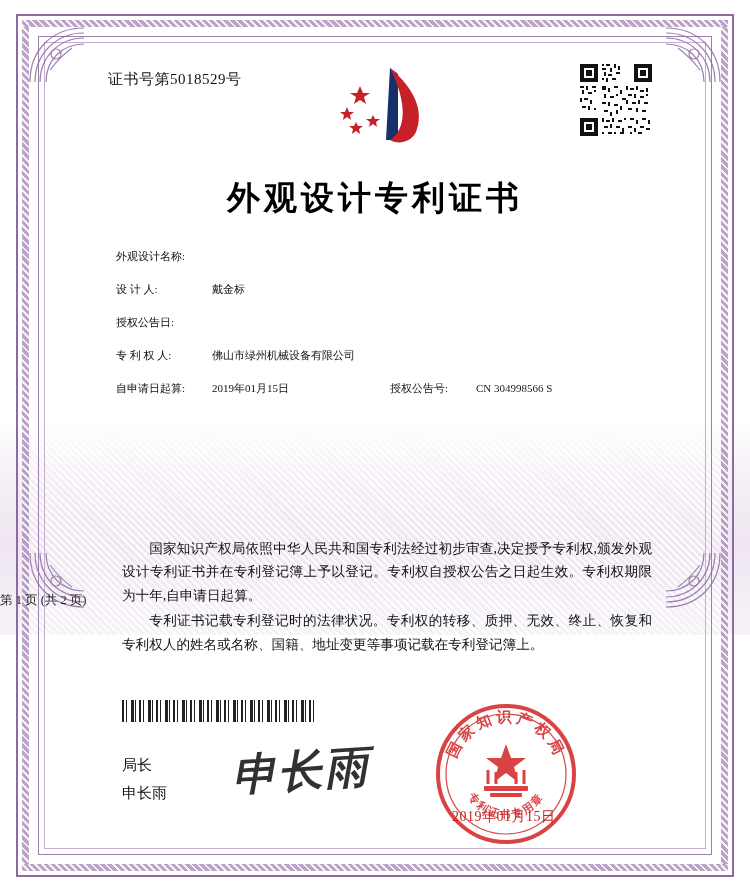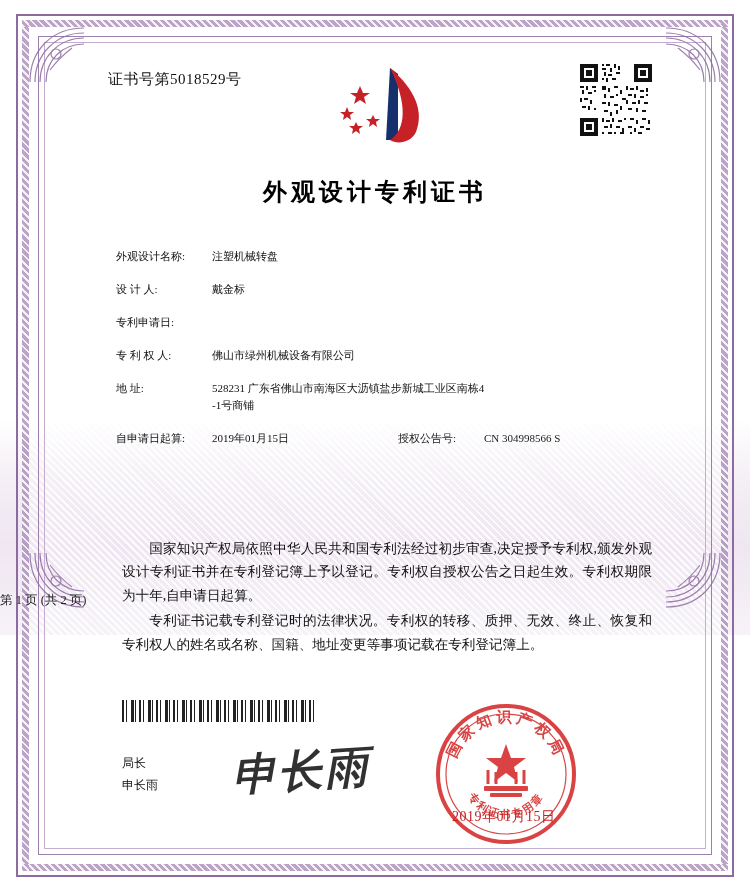--- a/index.html
+++ b/index.html
@@ -97,21 +97,21 @@
     position: absolute;
     right: 96px; top: 62px;
     width: 76px; height: 76px;
   }
 
   .title {
     position: absolute;
     left: 0; right: 0;
     top: 176px;
     text-align: center;
-    font-size: 24px;
+    font-size: 33px;
     font-weight: bold;
     letter-spacing: 4px;
     color: #000;
     font-family: "DejaVu Serif", "Liberation Serif", serif;
   }
 
   
   .fields {
     position: absolute;
     left: 116px; top: 248px;
@@ -132,21 +132,21 @@
   }
   .row .val {
     flex: 1;
     color: #111;
   }
   .row .val .cont {
     display: block;
   }
 
   .row.two-col .col2 {
-    margin-left: 36px;
+    margin-left: 28px;
     display: flex;
     align-items: center;
   }
   .row.two-col .col2 .lbl2 {
     width: 86px;
     flex: 0 0 86px;
   }
 
   
   .paras {
@@ -170,21 +170,21 @@
     width: 196px; height: 22px;
     background: repeating-linear-gradient(to right,
       #222 0 2px, transparent 2px 4px, #222 4px 5px, transparent 5px 9px,
       #222 9px 12px, transparent 12px 13px, #222 13px 14px, transparent 14px 17px);
   }
 
   
   .sig-labels {
     position: absolute;
     left: 122px; top: 752px;
-    font-size: 12px;
+    font-size: 15px;
     line-height: 1.85;
     color: #111;
   }
   .sig-script {
     position: absolute;
     left: 232px; top: 742px;
     font-size: 44px;
     font-family: "DejaVu Serif", serif;
     font-style: italic;
     font-weight: bold;
@@ -387,45 +387,37 @@
       </g>
     </svg>
   </div>
 
   <div class="title">外观设计专利证书</div>
 
   <div class="fields">
 
     <div class="row">
       <div class="lbl">外观设计名称:</div>
-      <div class="val">注塑机械转盘</div>
     </div>
 
     <div class="row">
       <div class="lbl">设 计 人:</div>
       <div class="val">戴金标</div>
     </div>
 
 
     <div class="row">
-      <div class="lbl">专利申请日:</div>
+      <div class="lbl">授权公告日:</div>
     </div>
 
     <div class="row">
       <div class="lbl">专 利 权 人:</div>
       <div class="val">佛山市绿州机械设备有限公司</div>
     </div>
 
-    <div class="row">
-      <div class="lbl">地 址:</div>
-      <div class="val">
-        <span>528231 广东省佛山市南海区大沥镇盐步新城工业区南栋4</span>
-        <span class="cont">-1号商铺</span>
-      </div>
-    </div>
 
     <div class="row two-col">
       <div class="lbl">自申请日起算:</div>
       <div class="val" style="flex:0 0 150px">2019年01月15日</div>
       <div class="col2">
         <div class="lbl2">授权公告号:</div>
         <div>CN 304998566 S</div>
       </div>
     </div>
 

